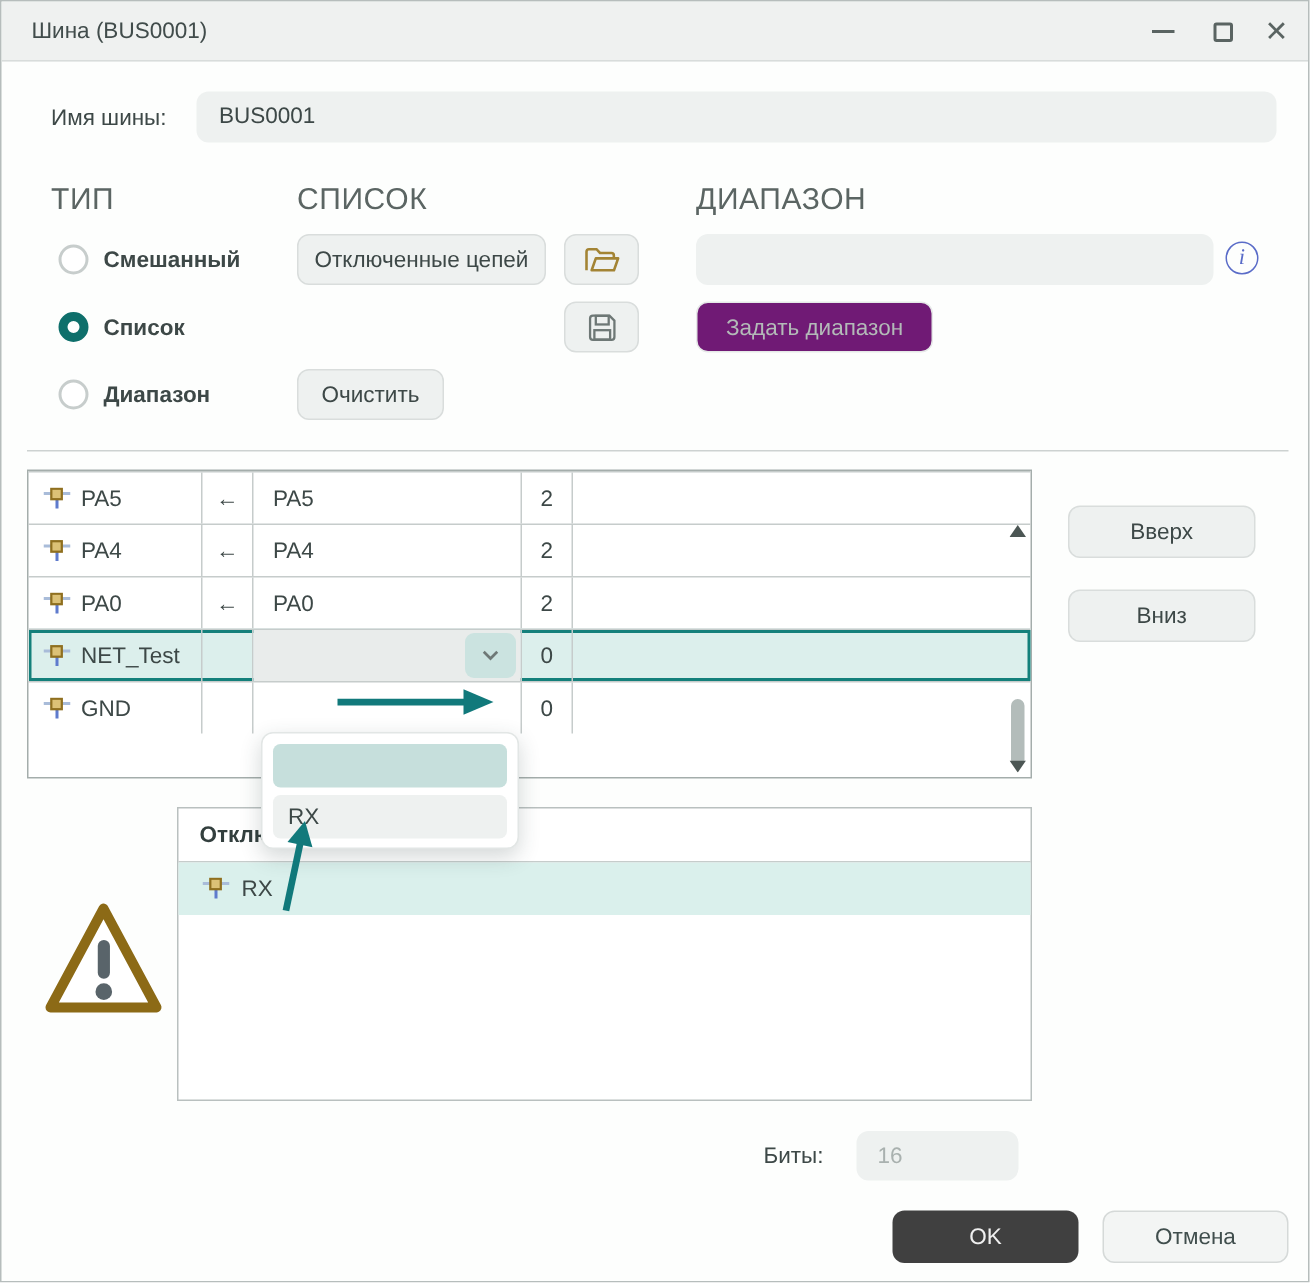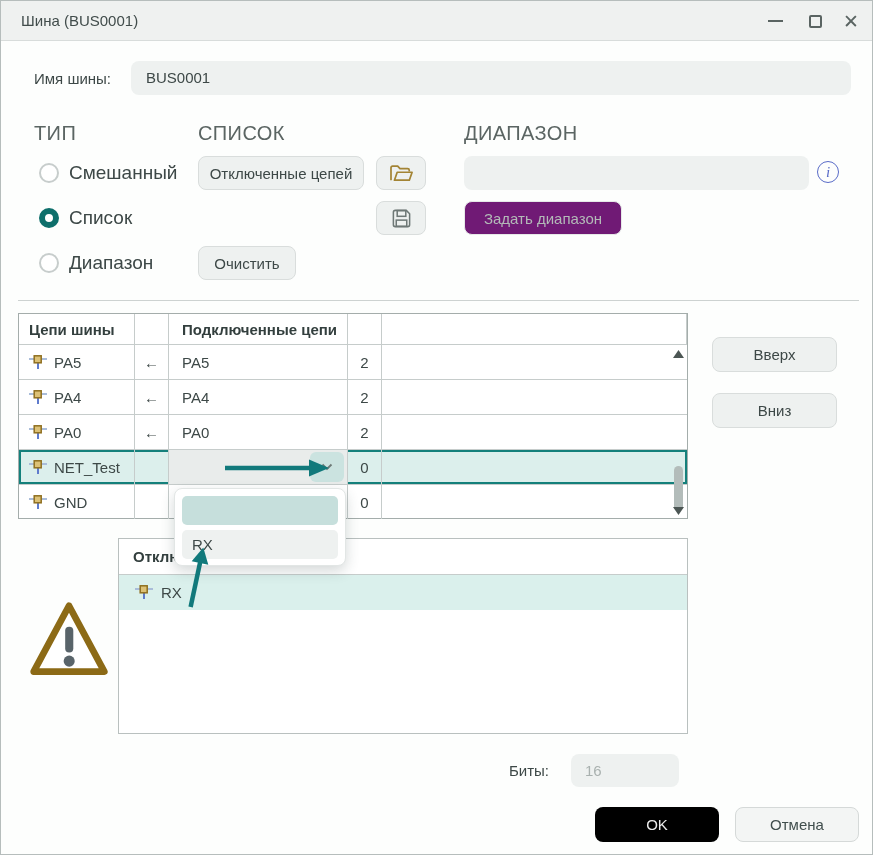--- a/index.html
+++ b/index.html
@@ -20,21 +20,21 @@
 
   .busname-label { position:absolute; left:33px; top:69px; font-size:15px; }
   .busname-input { position:absolute; left:130px; top:60px; width:720px; height:34px; line-height:34px; padding-left:15px; }
 
   .sect { position:absolute; top:121px; font-size:20px; color:#5b6563; letter-spacing:.4px; }
   .sect-type { left:33px; } .sect-list { left:197px; } .sect-range { left:463px; }
 
   .radio-row { position:absolute; left:38px; height:20px; display:flex; align-items:center; gap:10px; }
   .radio { width:20px; height:20px; border-radius:50%; border:2px solid #c7cdcc; background:#fff; }
   .radio.checked { border:6px solid #0e6f6b; }
-  .radio-label { font-size:19px; color:#3d4847; white-space:nowrap; }
+  .radio-label { font-size:15px; color:#3d4847; white-space:nowrap;font-weight:bold; }
 
   .tbl { position:absolute; left:17px; top:312px; width:670px; height:206px; border:1px solid #a4adab; background:#fff; }
   .trow { display:flex; width:100%; }
   .thead { height:30px; font-weight:bold; color:#333f3e; }
   .tdata { height:35px; border-top:1px solid #c6cccb; position:relative; }
   .c { position:relative; display:flex; align-items:center; font-size:15px; border-right:1px solid #c6cccb; height:100%; }
   .c1 { width:116px; padding-left:10px; gap:7px; }
   .c2 { width:34px; justify-content:center; }
   .c3 { width:179px; padding-left:13px; }
   .c4 { width:34px; justify-content:center; }
@@ -57,21 +57,21 @@
 
   .panel { position:absolute; left:117px; top:537px; width:570px; height:196px; border:1px solid #b9c0bf; background:#fff; }
   .panel-head { height:36px; border-bottom:1px solid #c6cccb; display:flex; align-items:center; padding-left:14px; font-weight:bold; font-size:15px; color:#333f3e; }
   .panel-row { height:35px; background:#daf0ec; display:flex; align-items:center; padding-left:16px; gap:8px; font-size:15px; }
 
   .warn { position:absolute; left:26px; top:596px; z-index:5; }
 
   .bits-label { position:absolute; left:460px; width:88px; top:761px; text-align:right; font-size:15px; }
   .bits-input { position:absolute; left:570px; top:753px; width:108px; height:33px; line-height:33px; padding-left:14px; color:#a9b1af; }
 
-  .ok-btn { left:594px; top:806px; width:124px; height:35px; background:#000000; border:none; color:rgba(255,255,255,.92); }
+  .ok-btn { left:594px; top:806px; width:124px; height:35px; background:#404040; border:none; color:rgba(255,255,255,.92); }
   .cancel-btn { left:734px; top:806px; width:124px; height:35px; background:#f3f5f4; border-color:#d5d9d8; color:#404e4d; }
 
   .sep { position:absolute; left:17px; top:299px; width:841px; height:1px; background:#cdd2d1; }
 
   .anno { position:absolute; z-index:30; }
   .anno2 { transform:rotate(12deg); transform-origin:50% 100%; }
 
   .infoicon { position:absolute; left:816px; top:160px; width:22px; height:22px; border:1.6px solid #5a6cc8; border-radius:50%; color:#5a6cc8; font-family:"Liberation Serif","DejaVu Serif",serif; font-style:italic; font-size:15px; display:flex; align-items:center; justify-content:center; }
 </style>
 </head>
@@ -128,27 +128,20 @@
   </div>
   <div class="btn" style="left:197px;top:245px;width:98px;height:34px">Очистить</div>
 
   <div class="field" style="position:absolute;left:463px;top:155px;width:345px;height:34px;line-height:34px;padding-left:14px"></div>
   <div class="infoicon">i</div>
   <div class="btn disabled" style="left:463px;top:200px;width:158px;height:34px">Задать диапазон</div>
 
   <div class="sep"></div>
 
   <div class="tbl">
-    <div class="trow thead">
-      <div class="c c1">Цепи шины</div>
-      <div class="c c2"></div>
-      <div class="c c3">Подключенные цепи</div>
-      <div class="c c4"></div>
-      <div class="c c5"></div>
-    </div>
 
     <div class="trow tdata">
       <div class="c c1">
         <svg width="18" height="15" viewBox="0 0 18 15">
             <line x1="0" y1="4" x2="18" y2="4" stroke="#a9bcd9" stroke-width="2"></line>
             <line x1="9" y1="8" x2="9" y2="14" stroke="#5f7bcd" stroke-width="2"></line>
             <rect x="5.2" y="0.8" width="7" height="7" fill="#dcc176" stroke="#8f6f1f" stroke-width="1.5"></rect>
           </svg>
         <span>PA5</span>
       </div>

